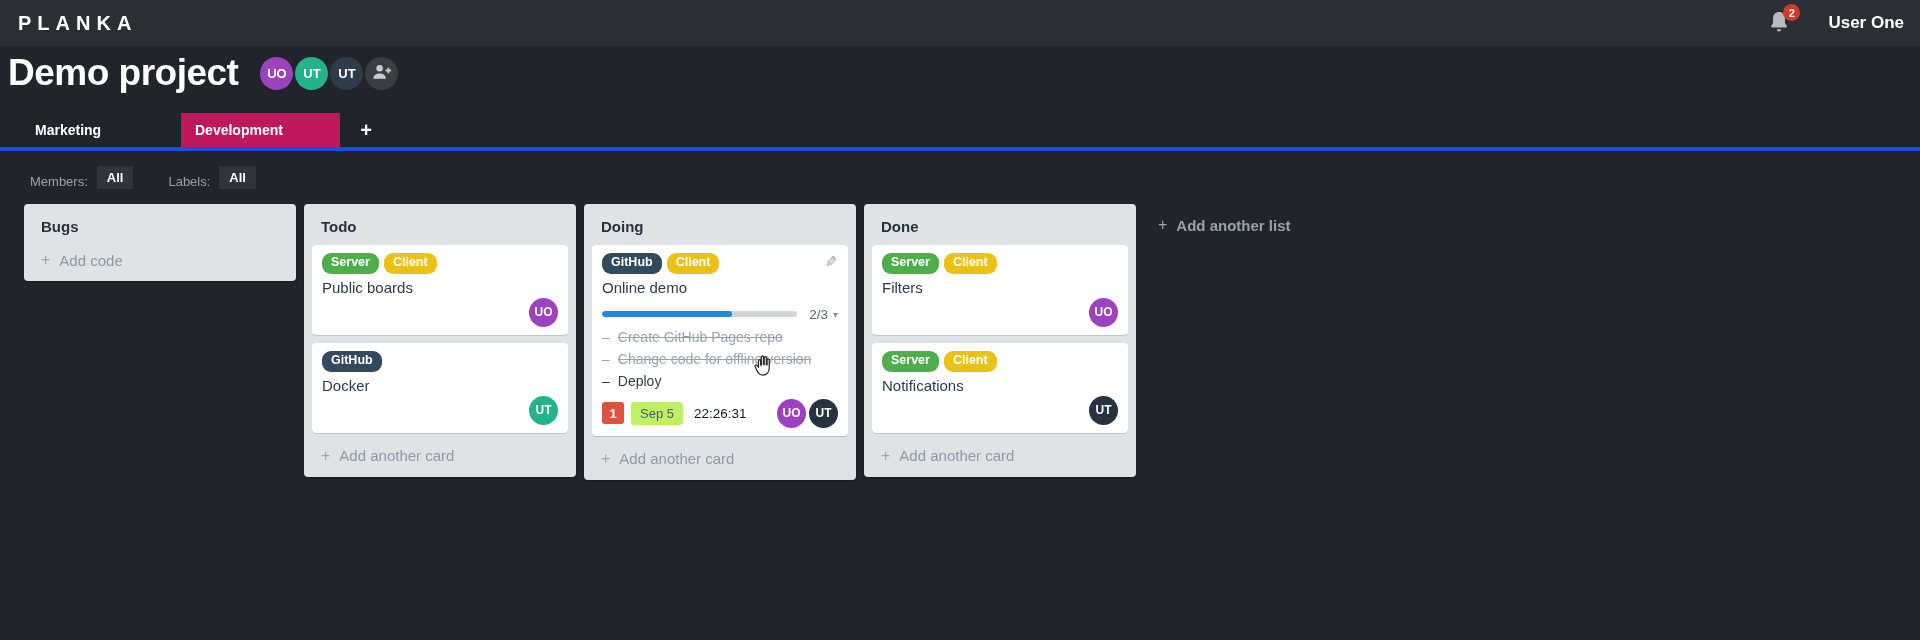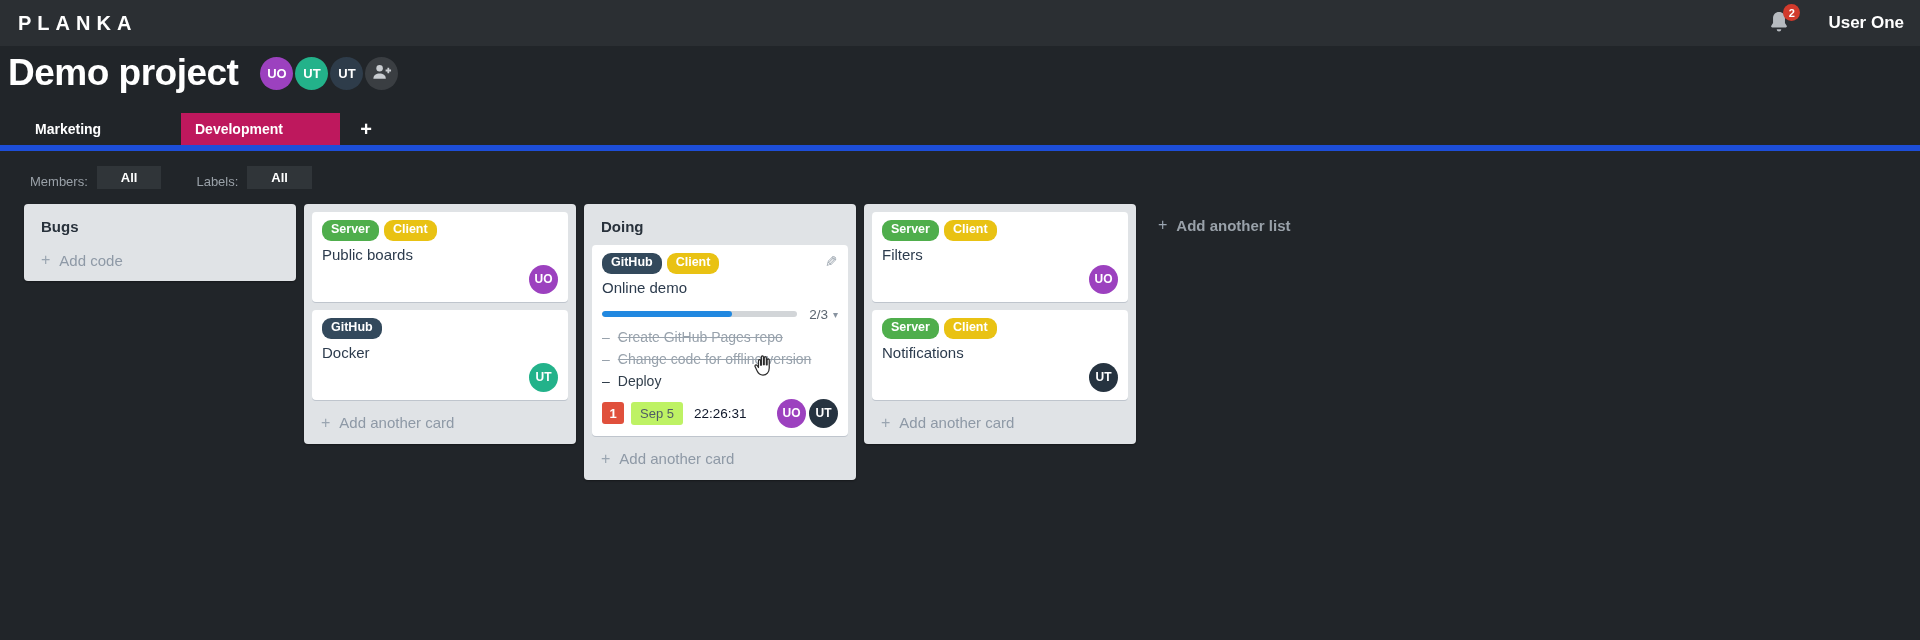--- a/index.html
+++ b/index.html
@@ -38,38 +38,38 @@
   }
   .avatar.lg { width:33px; height:33px; font-size:13px; margin-right:2px; }
   .add-member-btn {
     width:33px; height:33px; border-radius:50%; background:#3a3e42;
     display:flex; align-items:center; justify-content:center; cursor:pointer;
   }
 
   
   .tabs {
     position:absolute; top:113px; left:0; width:1920px; height:38px;
-    border-bottom:6px solid #1d4ed8;
+    border-bottom:4px solid #1d4ed8;
     display:flex; align-items:stretch; padding-left:24px;
   }
   .tab {
     width:157px; display:flex; align-items:center; padding-left:11px;
     color:#ffffff; font-size:14px; font-weight:bold; cursor:pointer;
   }
   .tab.active { background:#be185d; width:159px; padding-left:14px; }
   .tab-add {
     width:52px; display:flex; align-items:center; justify-content:center;
     color:#ffffff; font-size:20px; font-weight:bold; cursor:pointer;
   }
 
   
   .filters { position:absolute; top:166px; left:30px; display:flex; align-items:flex-end; font-size:13px; }
   .filter-label { color:#9aa1a8; }
   .filter-chip {
-    background:#303539; color:#ffffff; padding:4px 24px; border-radius:0;
+    background:#303539; color:#ffffff; padding:4px 10px; border-radius:0;
     margin-left:9px; cursor:pointer; font-weight:bold;
   }
   .filter-gap { width:35px; }
 
   
   .board { position:absolute; top:204px; left:24px; display:flex; align-items:flex-start; gap:8px; }
   .list {
     width:272px; background:#e0e3e6; border-radius:4px; padding:8px;
     box-shadow:0 1px 2px rgba(0,0,0,.35);
   }
@@ -181,20 +181,21 @@
 
   <div class="list">
     <div class="list-header">Bugs</div>
     <div class="add-card">
       <span class="plus-glyph">+</span>
       <span>Add code</span>
     </div>
   </div>
 
   <div class="list">
+    <div class="list-header">Todo</div>
 
     <div class="card">
       <div class="labels-row">
         <span class="label-chip" style="background: rgb(79, 174, 76);">Server</span>
         <span class="label-chip" style="background: rgb(233, 194, 19);">Client</span>
       </div>
       <div class="card-title">Public boards</div>
       <div class="card-avatars">
         <div class="avatar sm" style="background: rgb(156, 65, 191);">UO</div>
       </div>
@@ -261,20 +262,21 @@
       </div>
     </div>
 
     <div class="add-card">
       <span class="plus-glyph">+</span>
       <span>Add another card</span>
     </div>
   </div>
 
   <div class="list">
+    <div class="list-header">Done</div>
 
     <div class="card">
       <div class="labels-row">
         <span class="label-chip" style="background: rgb(79, 174, 76);">Server</span>
         <span class="label-chip" style="background: rgb(233, 194, 19);">Client</span>
       </div>
       <div class="card-title">Filters</div>
       <div class="card-avatars">
         <div class="avatar sm" style="background: rgb(156, 65, 191);">UO</div>
       </div>

